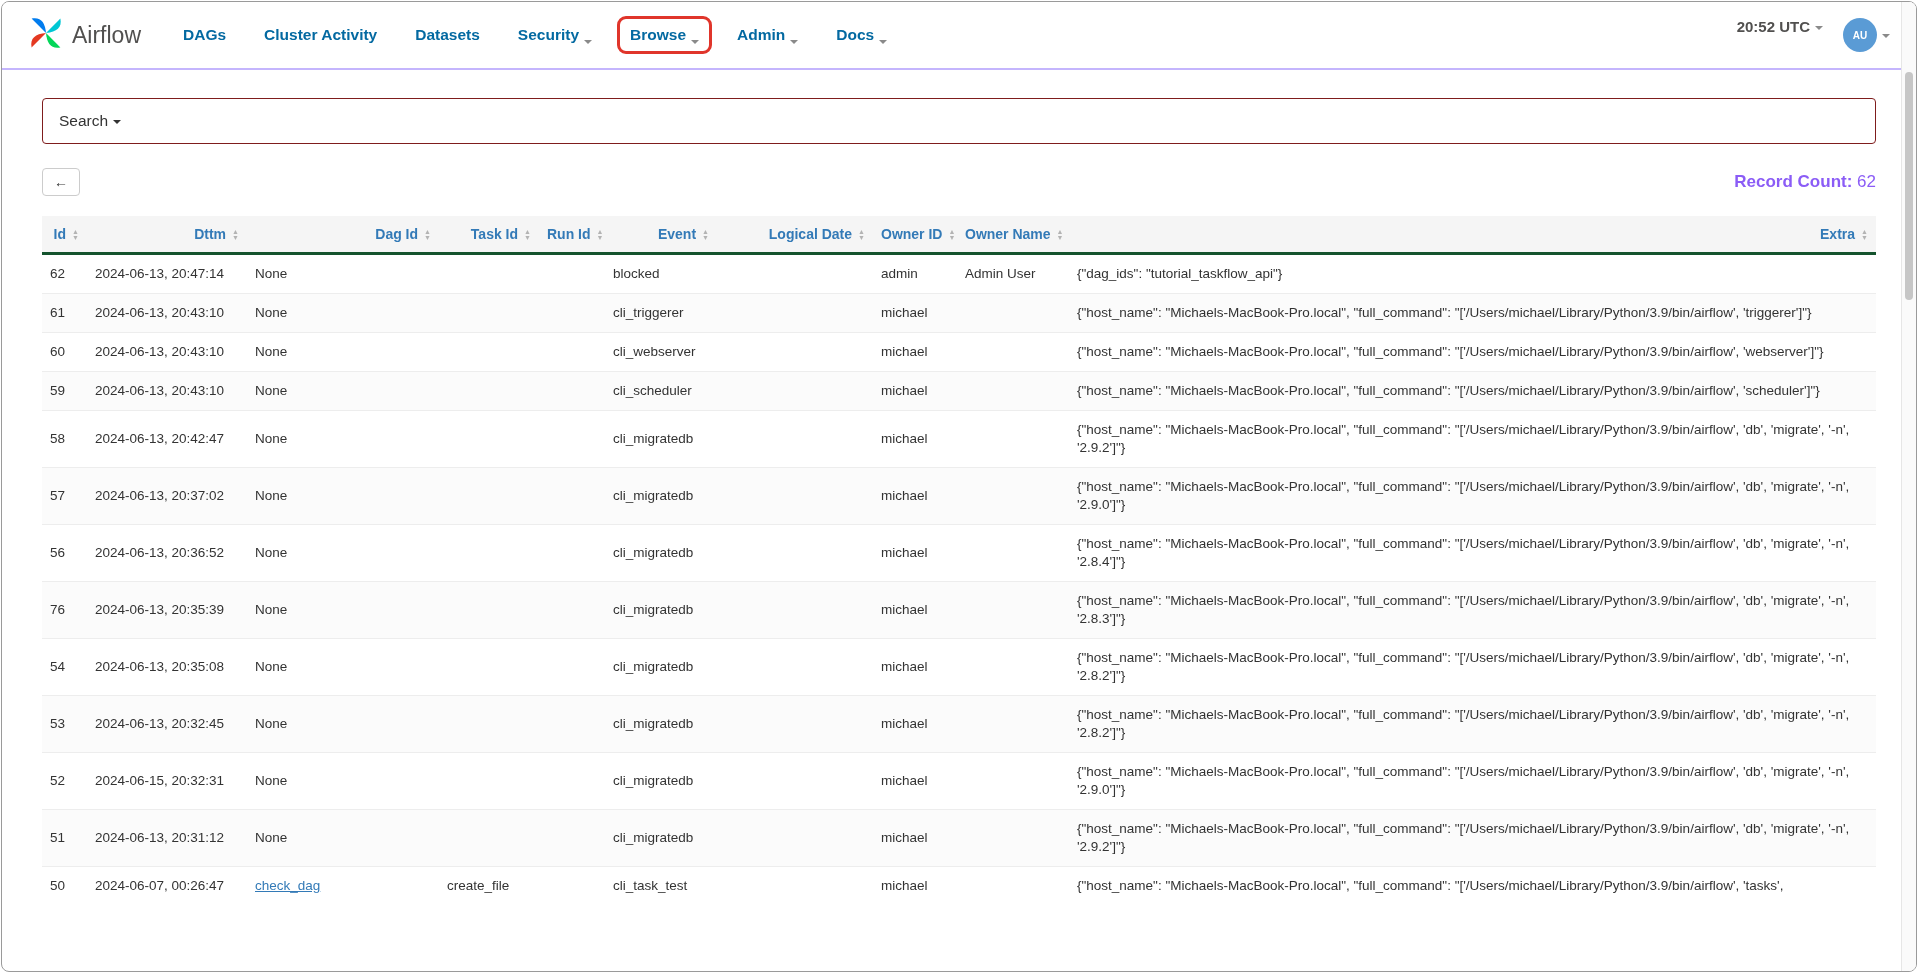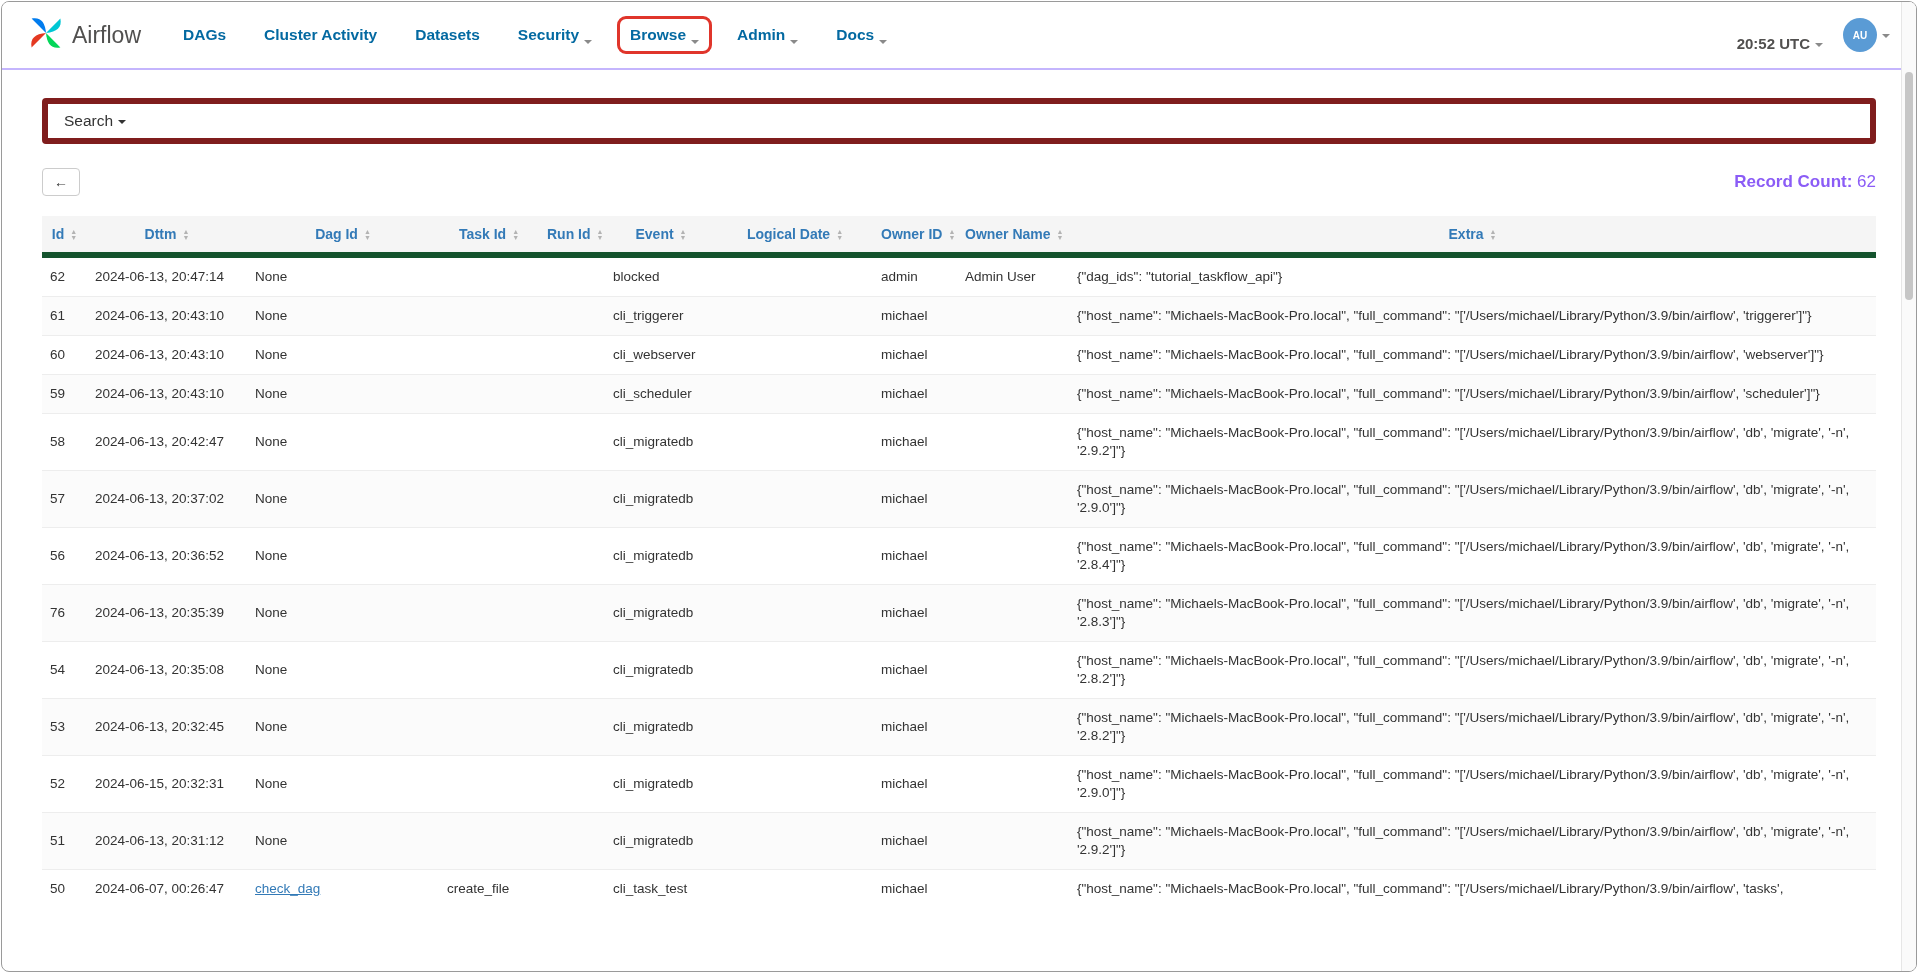--- a/index.html
+++ b/index.html
@@ -27,59 +27,59 @@
     display:flex; align-items:flex-end; position:relative; white-space:nowrap;
   }
   .caret {
     display:inline-block; width:0; height:0; margin-left:5px; margin-top:2px;
     border-top:4px solid #8a8a8a; border-left:4px solid transparent; border-right:4px solid transparent;
   }
   .highlight-ring {
     position:absolute; top:-10px; bottom:-10px; left:-13px; right:-13px;
     border:3px solid #e0352b; border-radius:9px; pointer-events:none;
   }
-  .nav-right { margin-left:auto; display:flex; align-items:flex-end; gap:20px; }
+  .nav-right { margin-left:auto; display:flex; align-items:flex-start; gap:20px; }
   .clock { font-size:15px; font-weight:bold; color:#51504f; display:flex; align-items:center; cursor:pointer; }
   .user-menu { display:flex; align-items:center; cursor:pointer; }
   .avatar {
     width:34px; height:34px; border-radius:50%; background:#5a9bd5; color:#fff;
     font-size:10px; font-weight:bold; display:flex; align-items:center; justify-content:center;
   }
 
   
   .content { padding:10px 20px 0 20px; }
   .panel-title {
     background:#f2f2f2; height:44px; display:flex; align-items:center;
     padding:0 18px; font-size:17px; color:#2b2b2b; border-radius:2px;
   }
   .inner { padding:0 20px; }
   .search-box {
-    margin-top:18px; height:46px; border:6px solid #7f1d1d; border-radius:4px;
+    margin-top:18px; height:46px; border:1px solid #7f1d1d; border-radius:4px;
     display:flex; align-items:center; padding:0 16px; font-size:15.5px; color:#333;
     background:#fff; cursor:pointer;
   }
   .search-box .caret { border-top-color:#333; }
   .toolbar-row {
     margin-top:24px; display:flex; align-items:center; justify-content:space-between;
   }
   .back-btn {
     border:1px solid #cccccc; background:#fff; border-radius:4px;
     padding:5px 11px; font-size:14px; color:#333; cursor:pointer;
     font-family: "Liberation Sans", sans-serif;
   }
   .record-count { font-size:17px; color:#8b5cf6; }
   .record-count b { font-weight:bold; }
 
   
   table.log-table {
     width:100%; margin-top:20px; border-collapse:collapse; table-layout:fixed;
   }
   .log-table thead th {
-    background:#f5f5f5; text-align:center; padding:10px 8px;
-    border-bottom:6px solid #14532d; font-size:14px; white-space:nowrap;
+    background:#f5f5f5; text-align:right; padding:10px 8px;
+    border-bottom:3px solid #14532d; font-size:14px; white-space:nowrap;
   }
   .log-table thead th a {
     color:#337ab7; font-weight:bold; text-decoration:none; cursor:pointer;
   }
   .sort { display:inline-flex; flex-direction:column; margin-left:6px; vertical-align:middle; }
   .sort i { font-style:normal; font-size:7px; line-height:6px; color:#b3b3b3; }
   .log-table tbody td {
     padding:10px 8px; font-size:13.5px; color:#333; line-height:18px;
     border-top:1px solid #ededed; vertical-align:middle; word-wrap:break-word;
     overflow-wrap:break-word;

